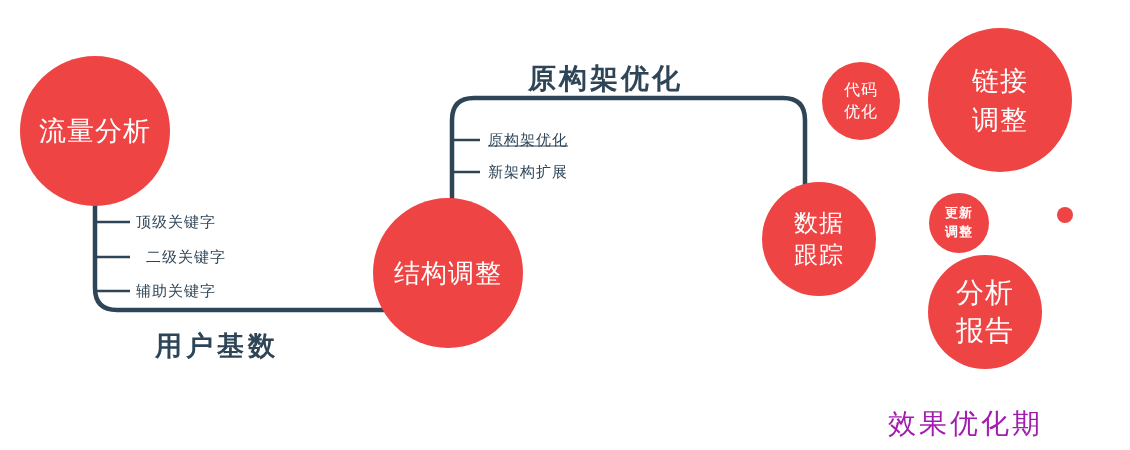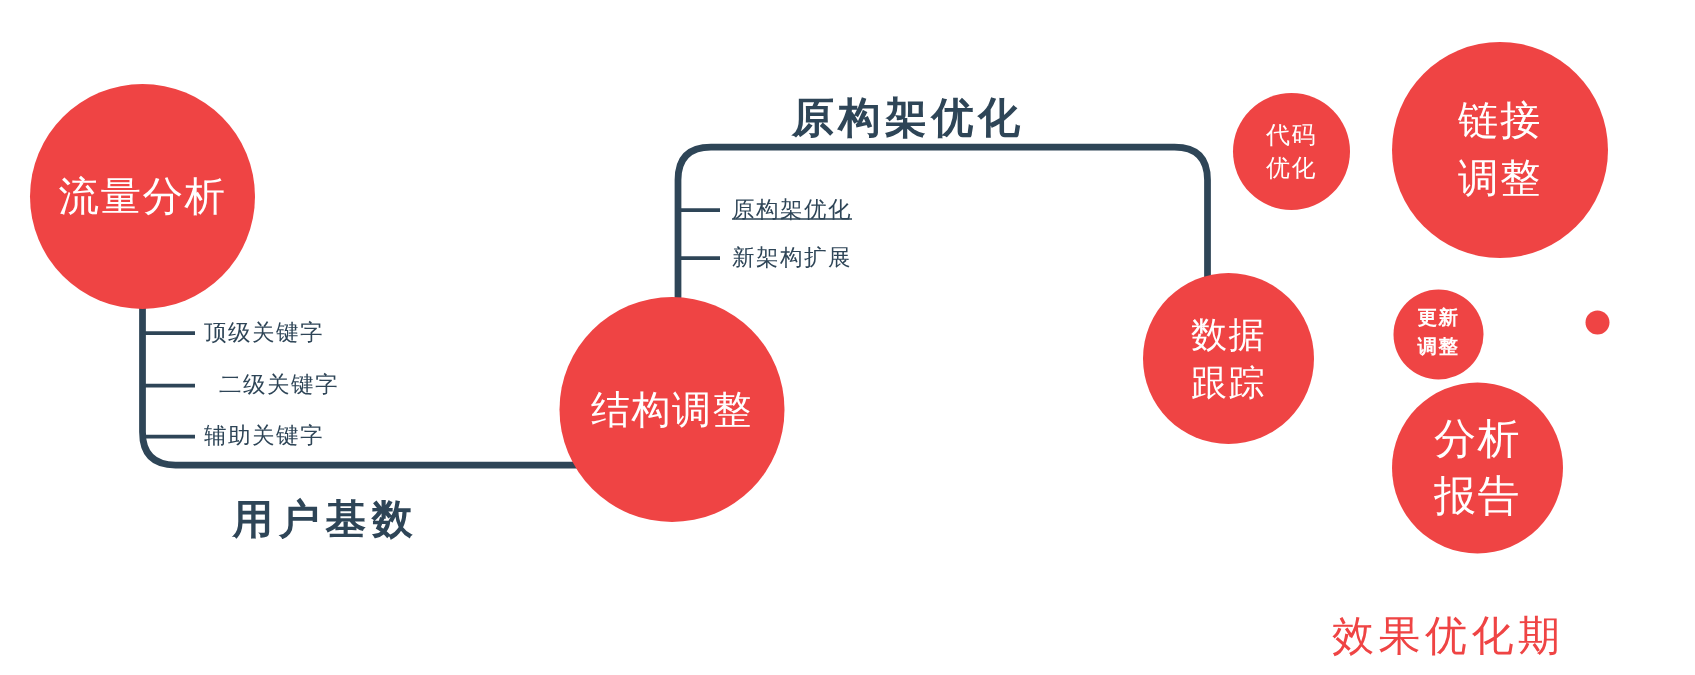--- a/index.html
+++ b/index.html
@@ -40,21 +40,21 @@
     font-size: 15px; color: #2e4557; white-space: nowrap; letter-spacing: 1px;
   }
   .b-t0 { left: 136px; top: 222px; }
   .b-t1 { left: 120px; top: 257px; margin-left: 26px; }
   .b-t2 { left: 136px; top: 291px; }
   .b-s0 { left: 488px; top: 140px; text-decoration: underline; }
   .b-s1 { left: 488px; top: 172px; }
 
   .caption {
     position: absolute; left: 888px; top: 405px;
-    font-size: 28px; font-weight: 500; color: #ef4444; letter-spacing: 3px;
+    font-size: 28px; font-weight: 500; color: #a21caf; letter-spacing: 3px;
   }
 </style>
 </head>
 <body>
 
 <div class="canvas">
 
   <svg class="wires" width="1130" height="450" viewBox="0 0 1130 450">
     <path class="wire" d="M95 193 L95 288 Q95 310 117 310 L400 310"></path>
     <path class="wire" d="M452 206 L452 120 Q452 98 474 98 L783 98 Q805 98 805 120 L805 188"></path>

